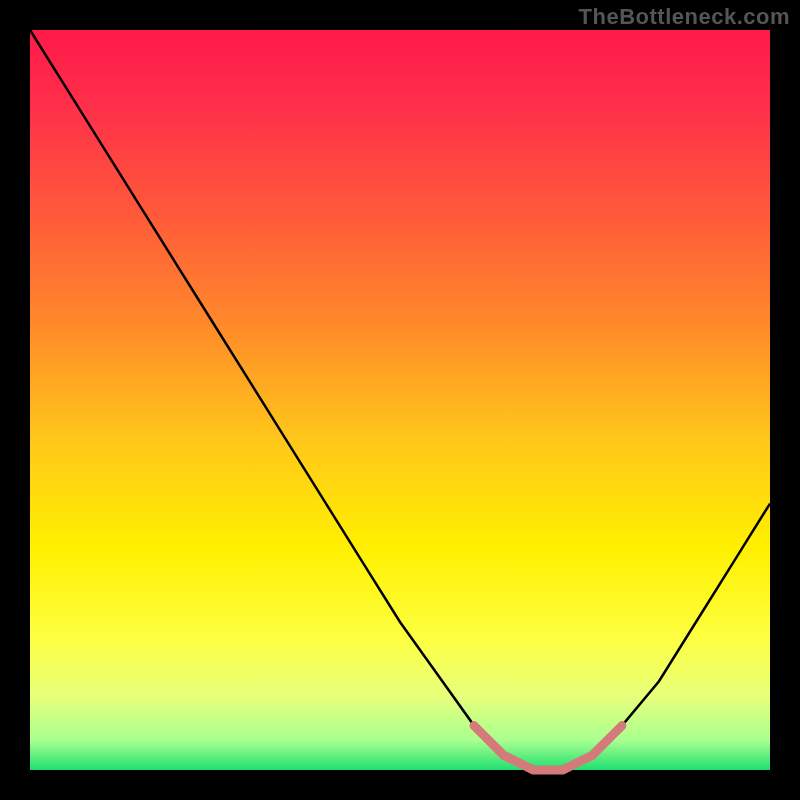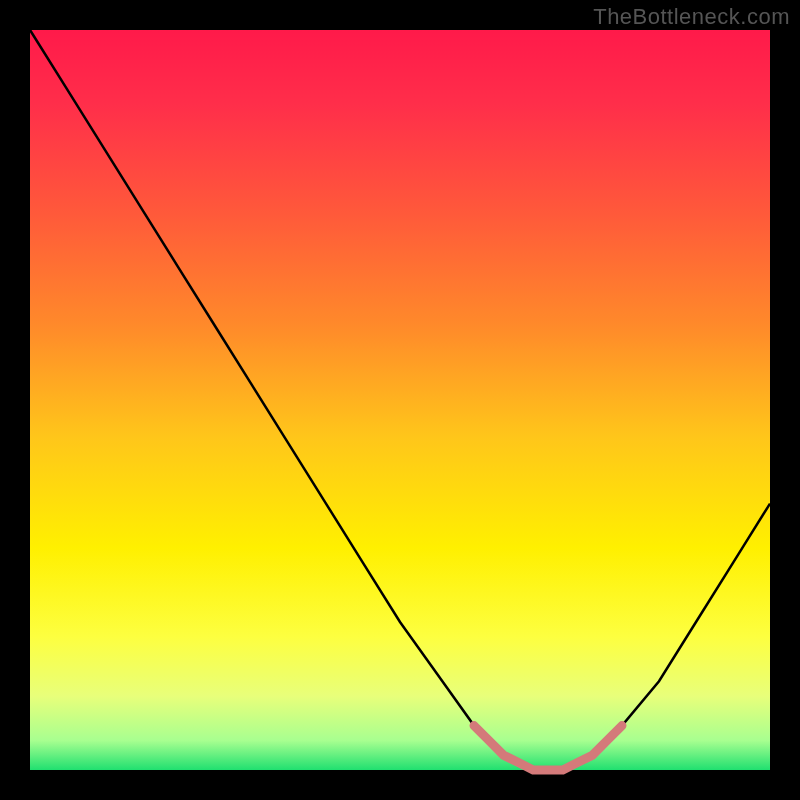--- a/index.html
+++ b/index.html
@@ -14,21 +14,21 @@
     position: relative;
     width: 800px;
     height: 800px;
   }
   .watermark {
     position: absolute;
     top: 4px;
     right: 10px;
     font-family: Arial, Helvetica, sans-serif;
     font-size: 22px;
-    font-weight: normal;
+    font-weight: bold;
     color: #555;
     letter-spacing: 0.5px;
     z-index: 10;
     text-align: right;
   }
   svg {
     display: block;
   }
 </style>
 </head>

